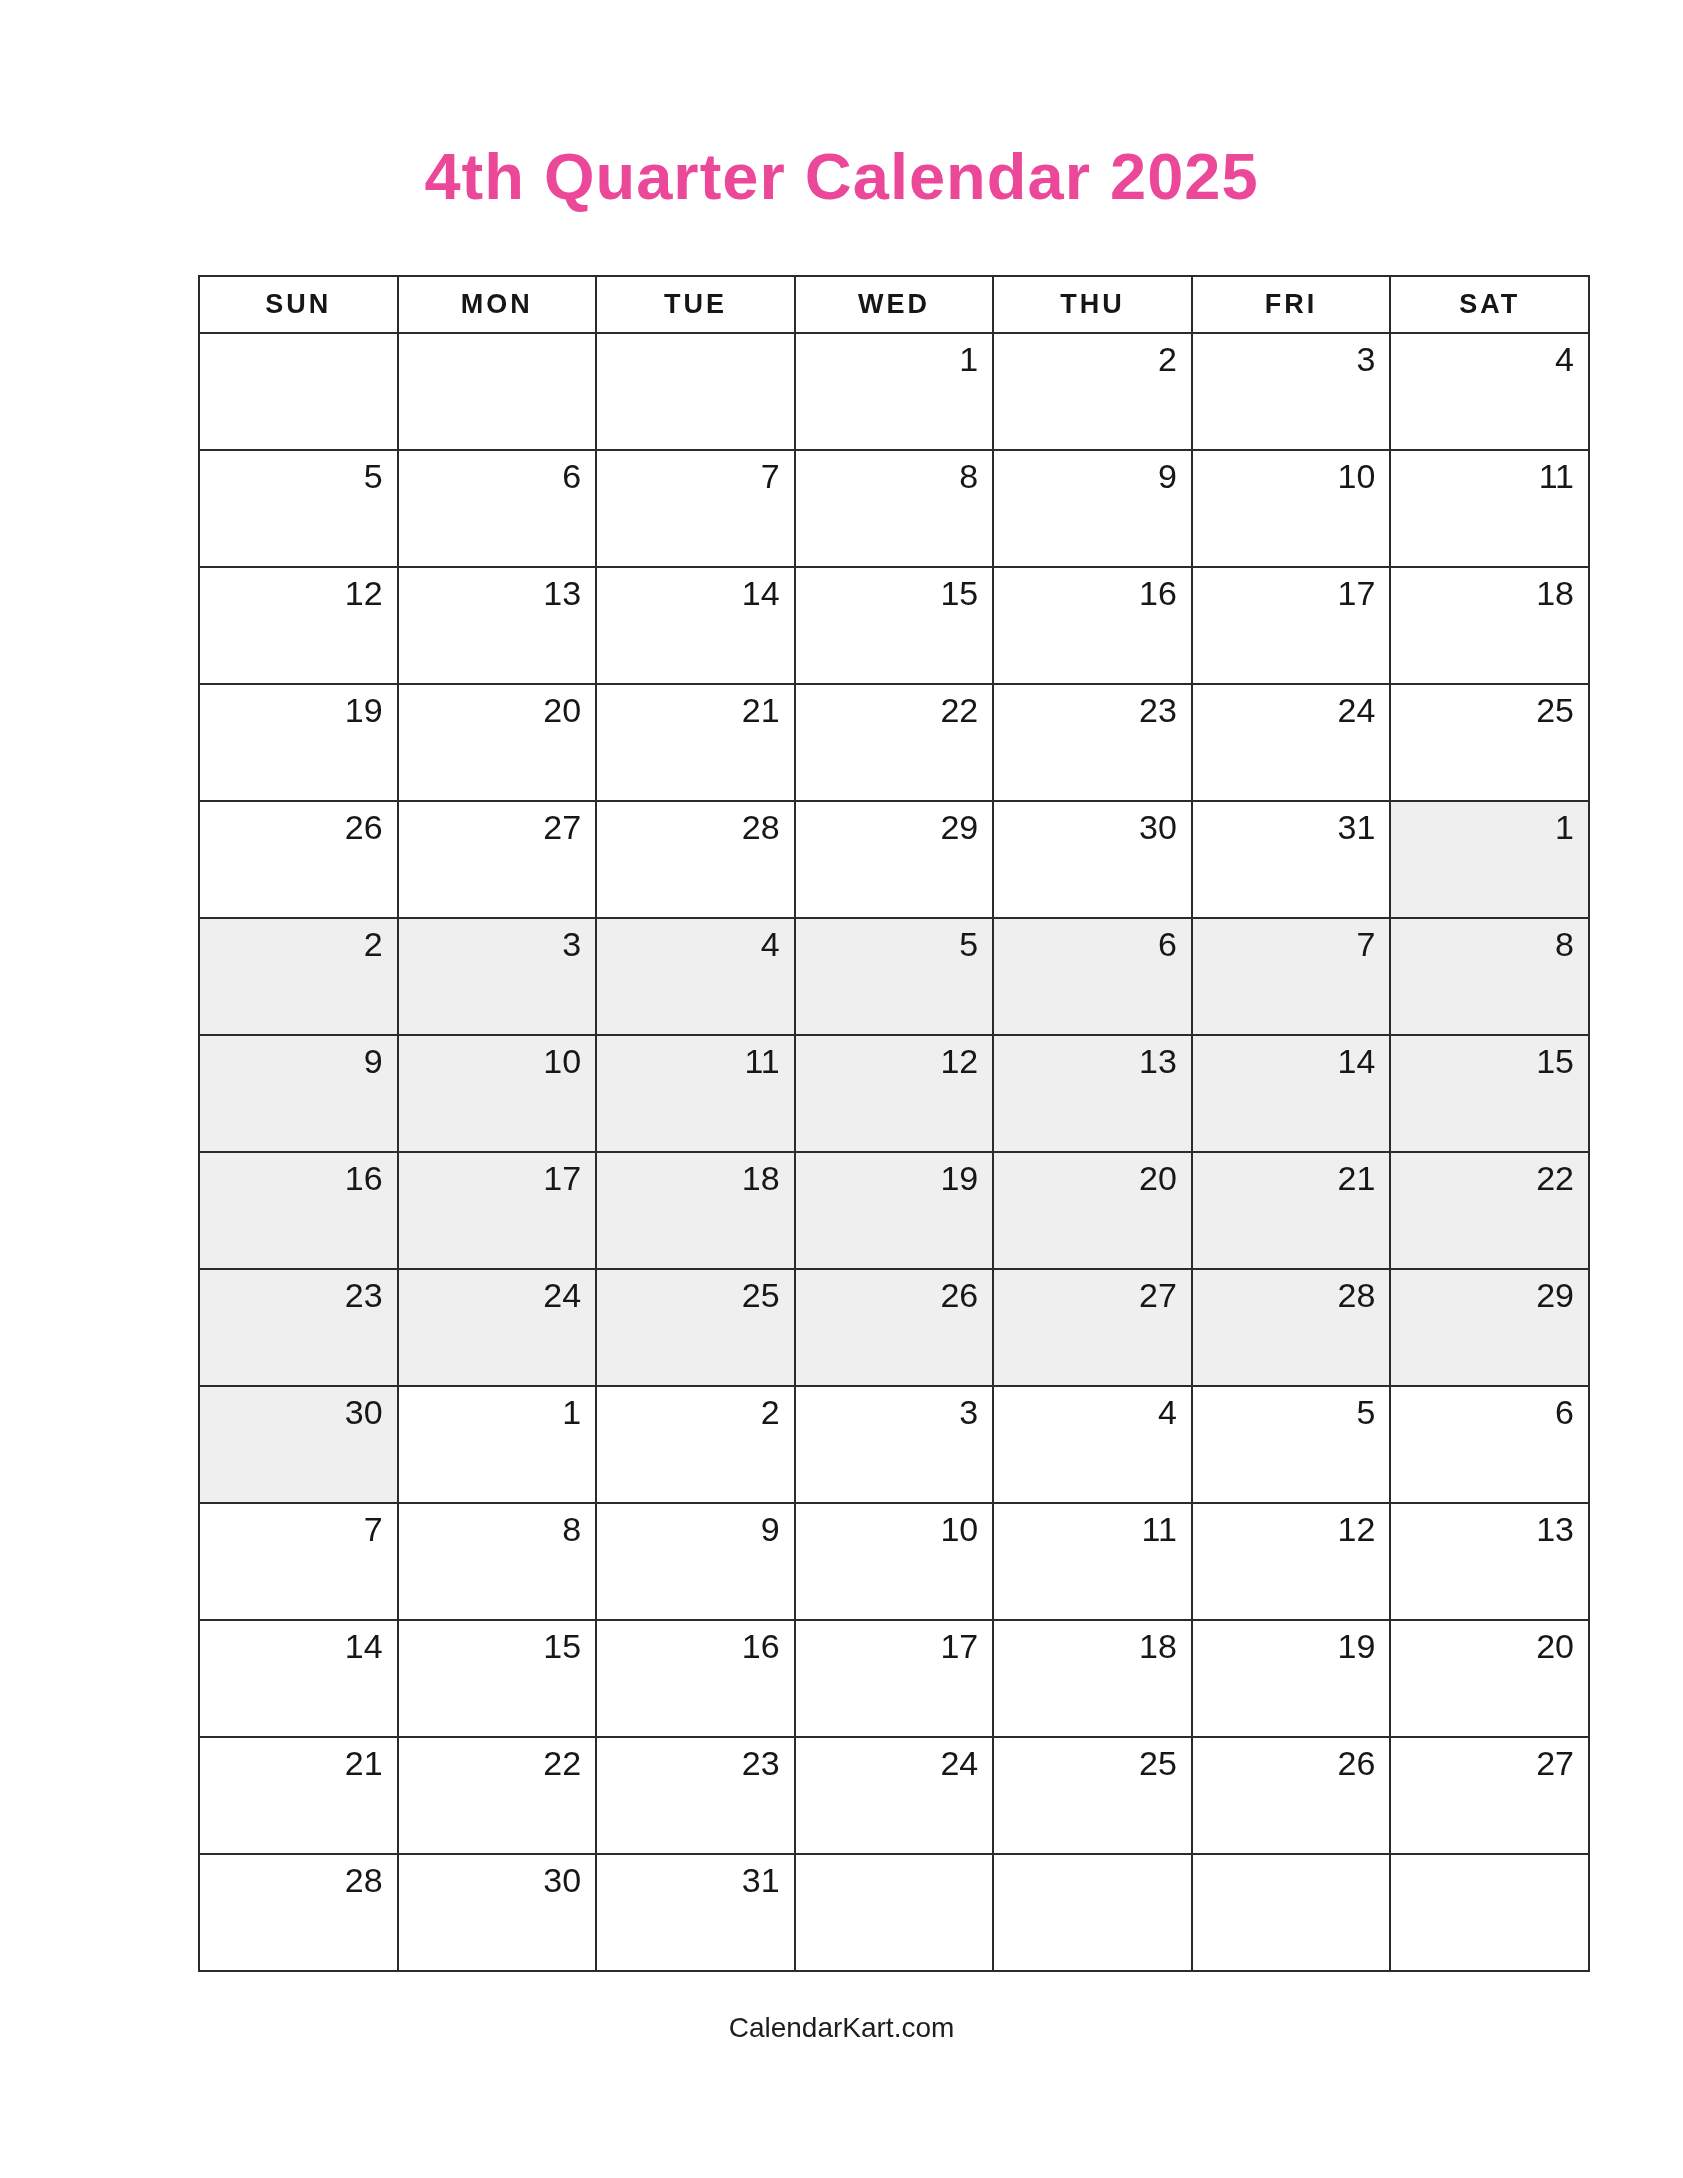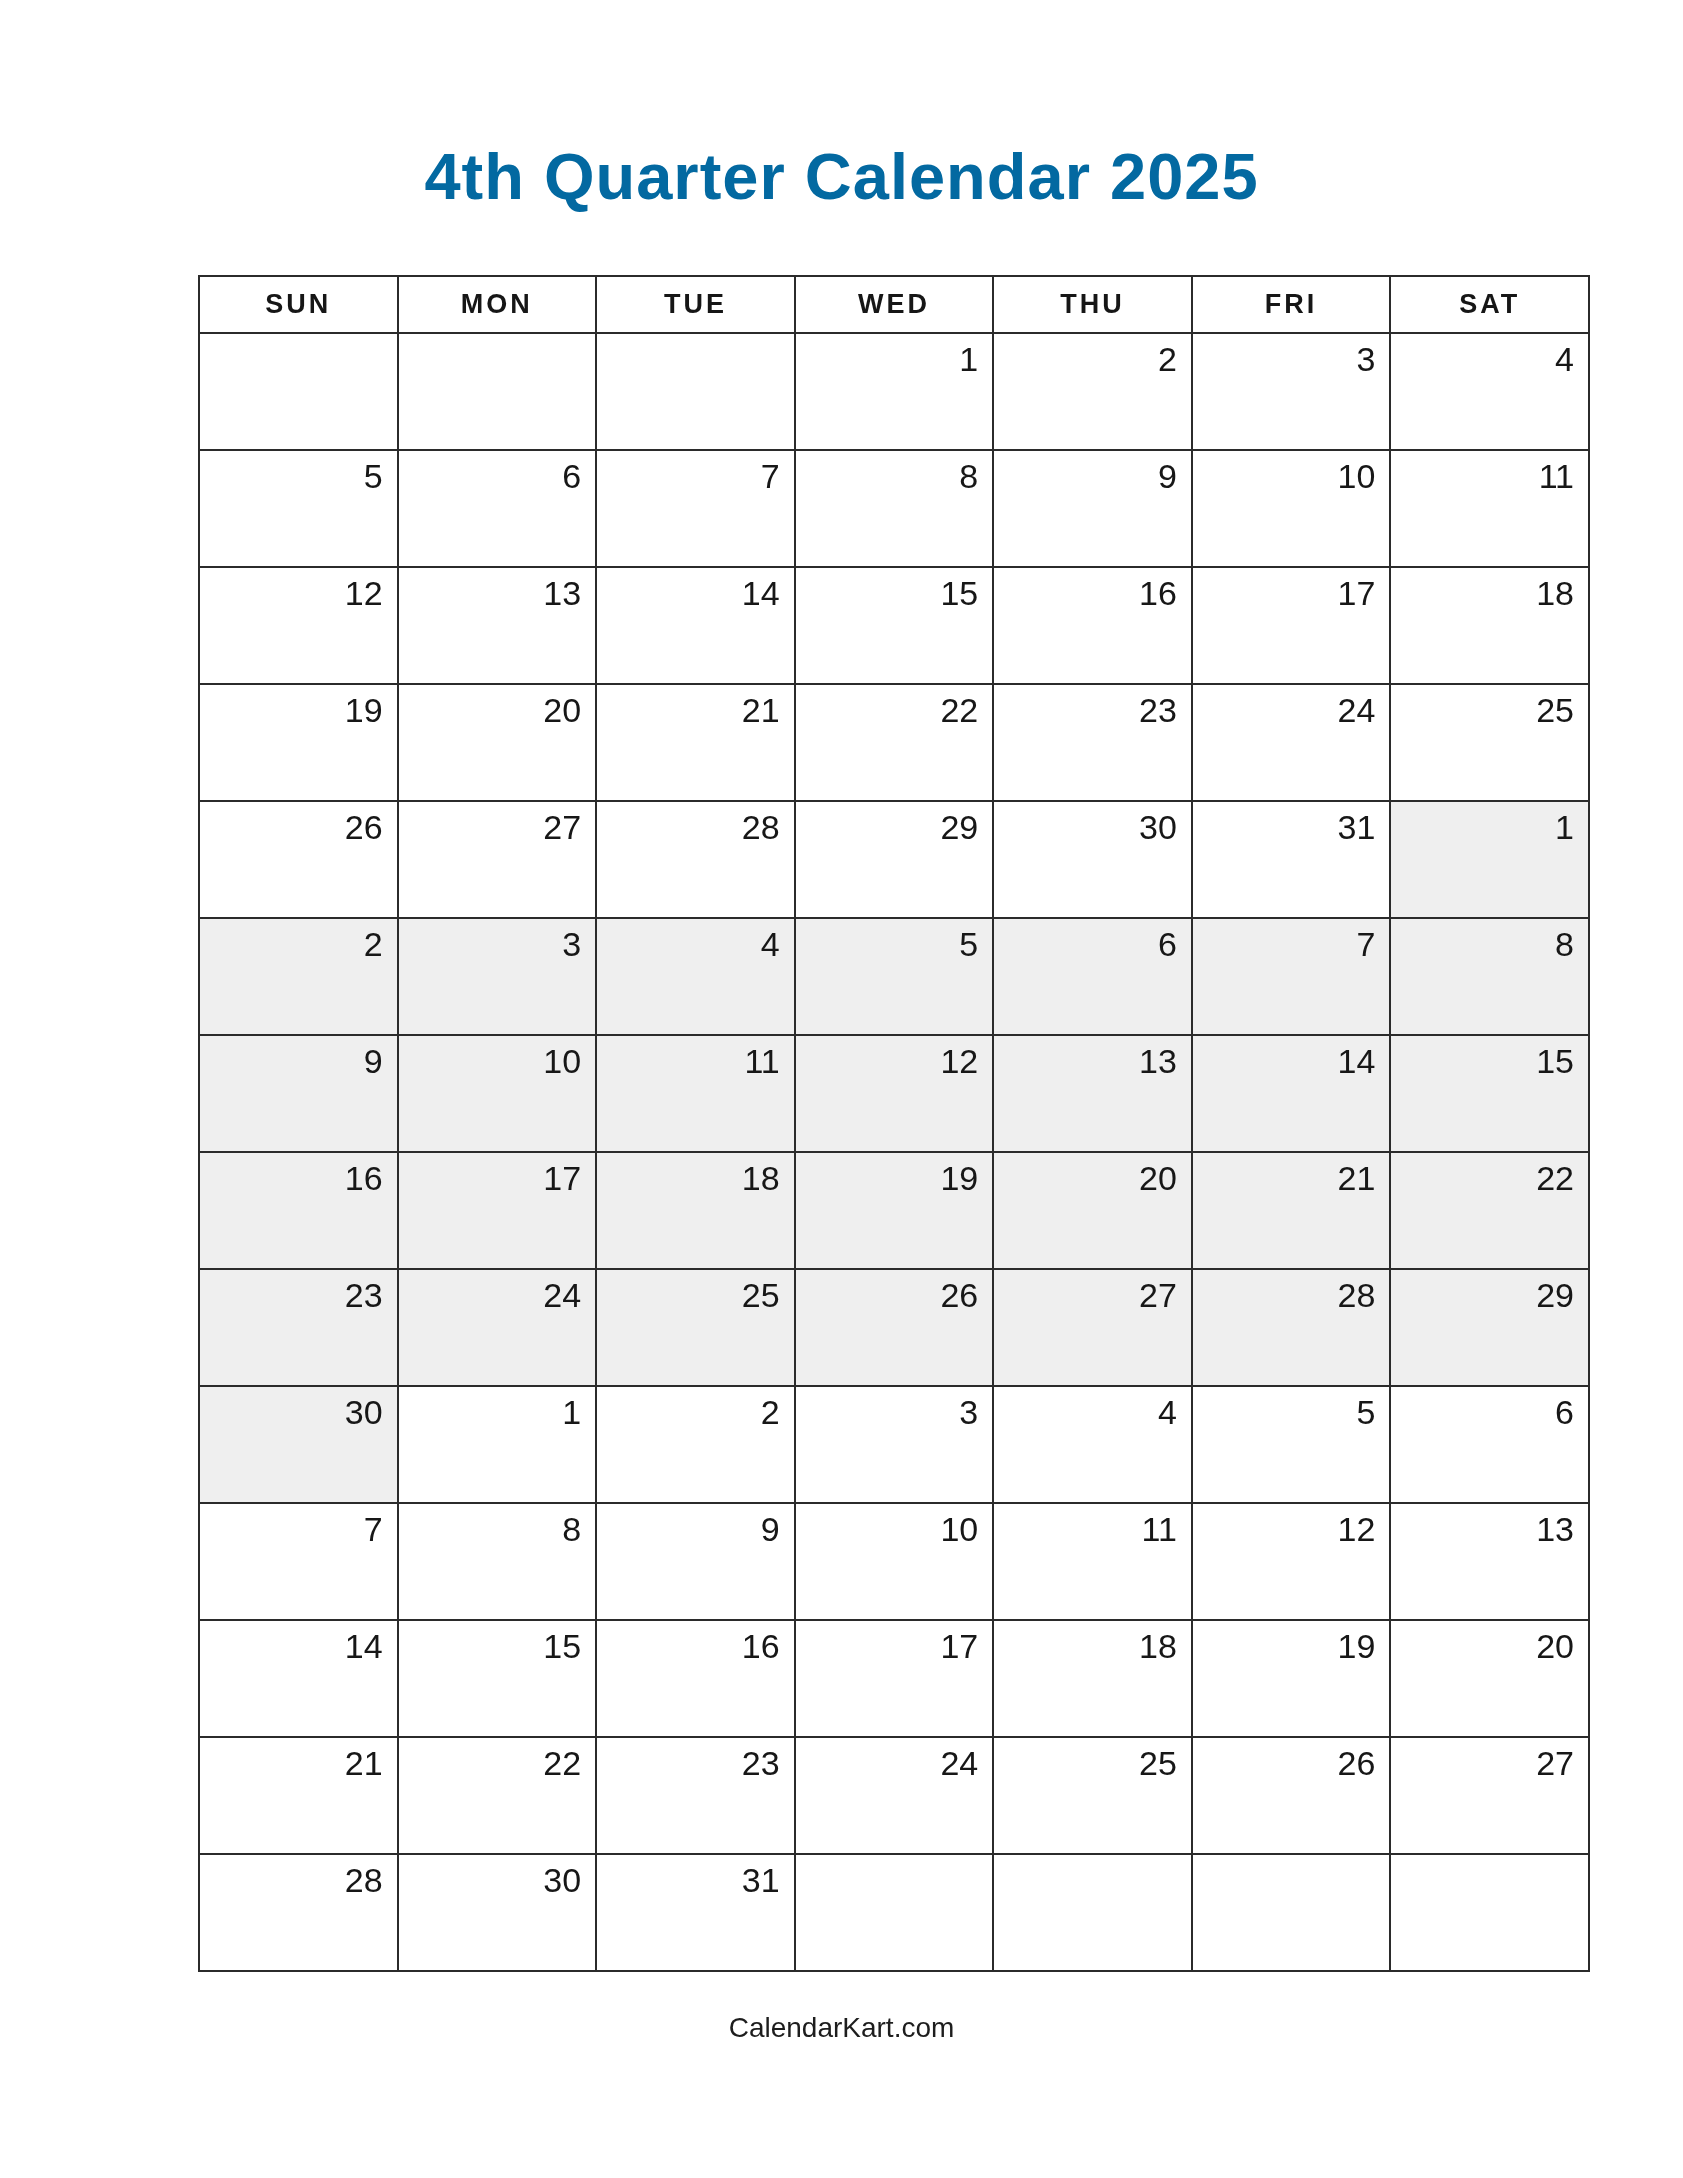--- a/index.html
+++ b/index.html
@@ -23,21 +23,21 @@
   }
   .title {
     position: absolute;
     left: 0;
     top: 139px;
     width: 1683px;
     text-align: center;
     font-size: 65px;
     font-weight: bold;
     letter-spacing: 1px;
-    color: #0369a1;
+    color: #ec4899;
     white-space: nowrap;
   }
   
   .month-labels {
     position: absolute;
     left: 69px;
     top: 282px;
     width: 129px;
     height: 1713px;
   }

